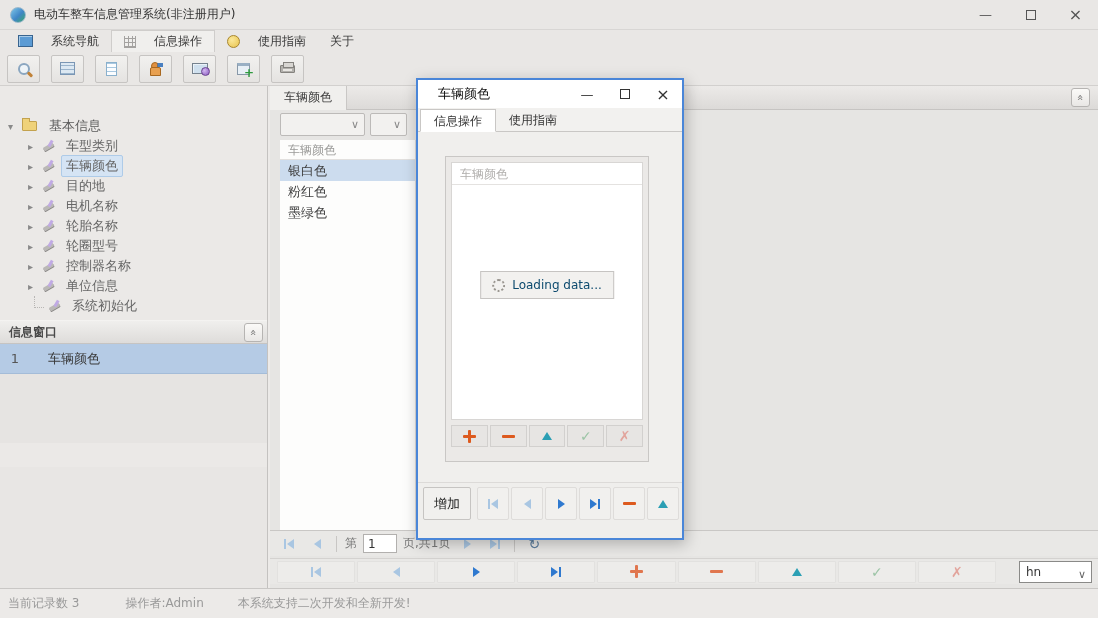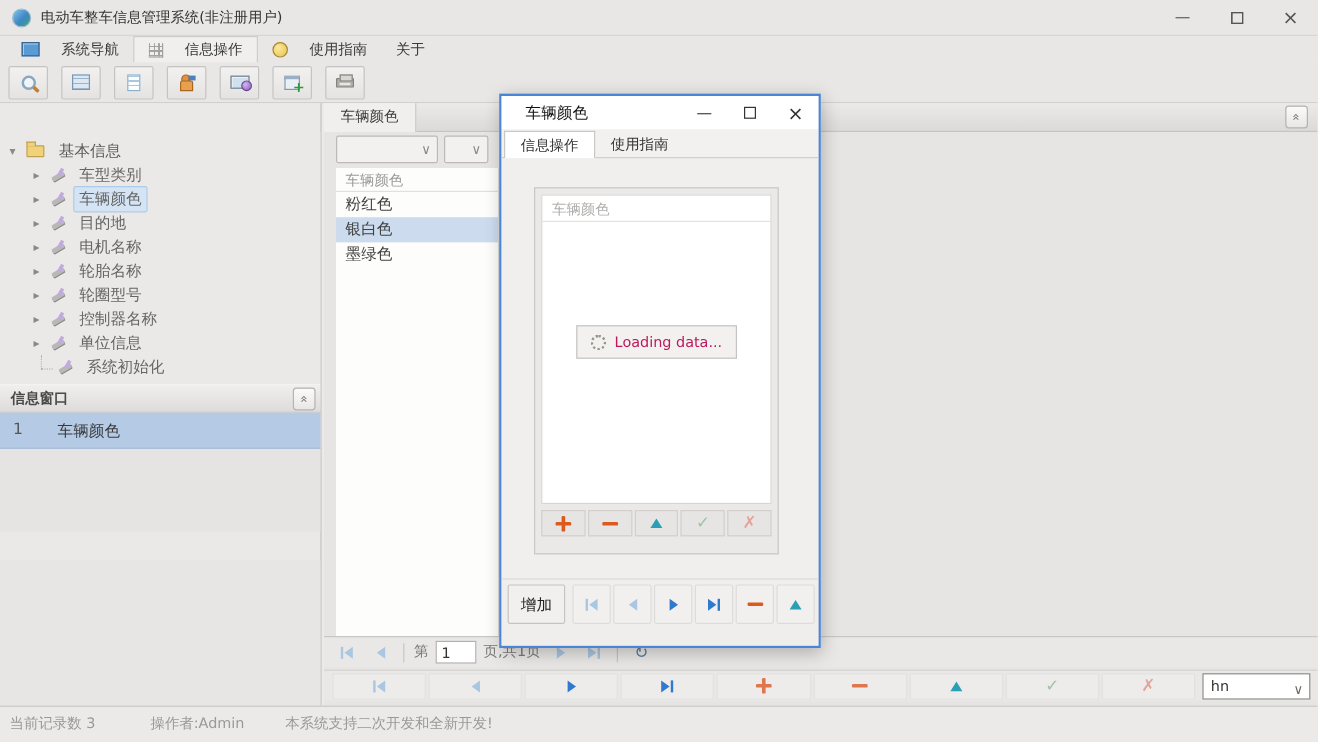--- a/index.html
+++ b/index.html
@@ -151,21 +151,21 @@
   .c-blue { color:#2f79cf; } .c-lblue { color:#a9c6e2; } .c-teal { color:#2b9fb4; }
   .c-orange { color:#dd5a1e; } .c-orange2 { color:#e0764e; }
   .c-green { color:#9cc4a6; } .c-red { color:#e2a49c; }
 
   
   .btoolbar { position:absolute; left:0; right:0; bottom:4px; height:26px; background:#e9e8e6;
     border-top:1px solid #d4d2d0; display:flex; align-items:center; padding:2px 6px 2px 6px; }
   .bt-cell { flex:1; height:22px; margin:0 1px; background:#edecea; border:1px solid #e2e1df; border-radius:1px;
     display:flex; align-items:center; justify-content:center; gap:1px; }
   .bt-combo-wrap { width:95px; display:flex; justify-content:flex-end; }
-  .bt-combo { width:90px; height:22px; background:#fff; border:1px solid #8a8a88; position:relative;
+  .bt-combo { width:73px; height:22px; background:#fff; border:1px solid #8a8a88; position:relative;
     line-height:20px; padding-left:6px; color:#333; }
   .bt-combo .chev { position:absolute; right:5px; top:3px; color:#666; font-size:11px; }
   .bt-combo .chev::before { content:"∨"; }
 
   
   .statusbar { position:absolute; left:0; right:0; bottom:0; height:30px; background:#eceae8;
     border-top:1px solid #c9c7c5; display:flex; align-items:center; color:#999; }
   .sb-1 { margin-left:8px; } .sb-2 { margin-left:46px; } .sb-3 { margin-left:34px; }
 
   
@@ -182,21 +182,21 @@
   .dlg-tab.active { background:#fff; border:1px solid #c9c7c5; border-bottom:1px solid #fff; }
   .dlg-body { flex:1; position:relative; background:#f0efed; }
   .groupbox { position:absolute; left:27px; top:24px; width:204px; height:306px;
     border:1px solid #c9c7c5; background:#ebe9e7; }
   .dlg-grid { position:absolute; left:5px; top:5px; right:5px; height:258px; background:#fff; border:1px solid #d8d6d4; }
   .dlg-grid-hdr { height:22px; line-height:22px; padding-left:8px; color:#b0aeac; border-bottom:1px solid #e4e2e0; position:relative; }
   .loading-box { position:absolute; left:50%; top:108px; transform:translateX(-50%);
     display:flex; align-items:center; gap:7px; background:#f2f1ef; border:1px solid #c6c4c2;
     padding:6px 11px; white-space:nowrap; }
   .spinner { width:13px; height:13px; border:2px dotted #98948e; border-radius:50%; flex:none; }
-  .loading-text { font-size:12px; color:#be185d; }
+  .loading-text { font-size:12px; color:#0c4a6e; }
   .dlg-grid-toolbar { position:absolute; left:5px; right:5px; top:268px; height:24px; display:flex; gap:2px; }
   .dgt-btn { flex:1; height:22px; background:#e7e5e3; border:1px solid #d2d0ce; display:flex; align-items:center; justify-content:center; }
   .dlg-bottom { height:56px; flex:none; background:#efeeec; border-top:1px solid #dcdad8; position:relative; }
   .dlg-add { position:absolute; left:5px; top:4px; width:48px; height:33px; background:#f1f0ee; border:1px solid #c6c4c2;
     border-radius:2px; display:flex; align-items:center; justify-content:center; font-size:13px; color:#222; }
   .dlg-nav { position:absolute; left:59px; top:4px; display:flex; gap:2px; }
   .dlg-nav-btn { width:32px; height:33px; background:#f1f0ee; border:1px solid #dedcda; border-radius:2px;
     display:flex; align-items:center; justify-content:center; gap:1px; }
 </style>
 </head>
@@ -351,22 +351,22 @@
         <div class="combo combo-1">
             <span class="chev"></span>
           </div>
         <div class="combo combo-2">
             <span class="chev"></span>
           </div>
       </div>
 
       <div class="grid">
         <div class="grid-hdr">车辆颜色</div>
+        <div class="grid-row selected">银白色</div>
         <div class="grid-row">粉红色</div>
-        <div class="grid-row selected">银白色</div>
         <div class="grid-row">墨绿色</div>
       </div>
 
       <div class="pager">
         <span class="pg-btn c-lblue">
             <span class="vbar"></span>
             <span class="tri l"></span>
           </span>
         <span class="pg-btn c-lblue">
             <span class="tri l"></span>

